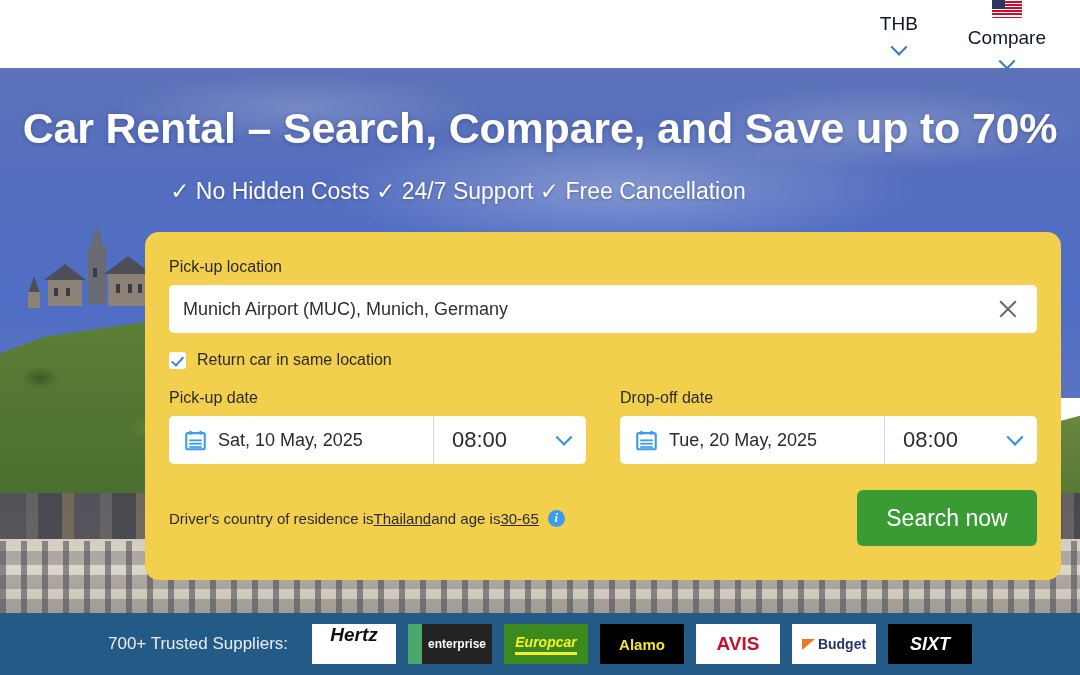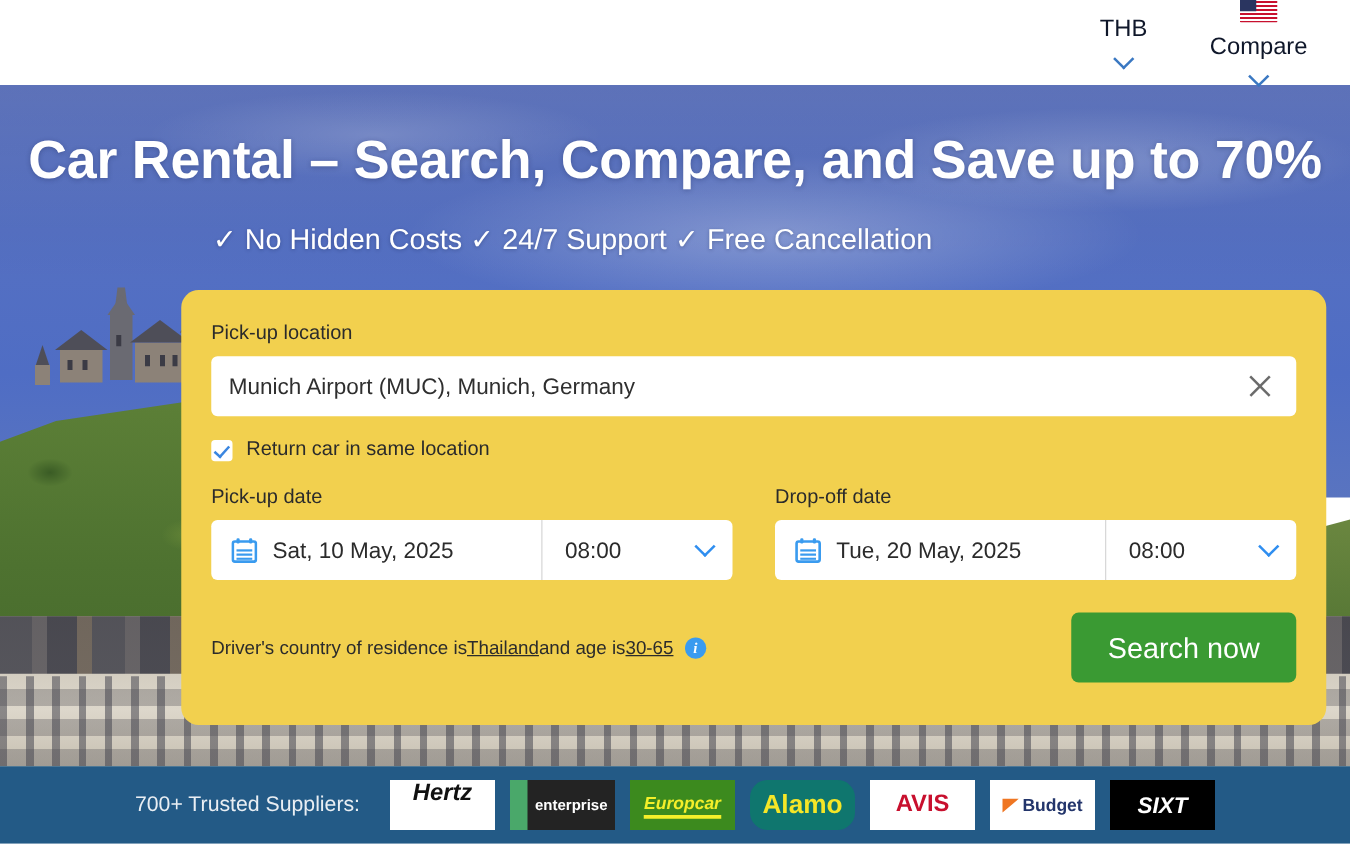--- a/index.html
+++ b/index.html
@@ -289,21 +289,21 @@
   }
   .time-part {
     width: 153px;
     display: flex;
     align-items: center;
     justify-content: space-between;
     padding: 0 16px 0 18px;
     border-left: 1px solid #d8d8d8;
     cursor: pointer;
   }
-  .time-text { font-size: 18px; color: #2b2b2b; }
+  .time-text { font-size: 22px; color: #2b2b2b; }
   .chev-blue {
     display: inline-block;
     width: 12px; height: 12px;
     border-right: 2.4px solid #2f8ef0;
     border-bottom: 2.4px solid #2f8ef0;
     transform: rotate(45deg) translate(-2px,-2px);
   }
 
   .bottom-row {
     display: flex;
@@ -408,24 +408,23 @@
     color: #f4ef2a;
     font-style: italic;
     font-size: 14px;
     flex-direction: column;
     gap: 2px;
   }
   .logo-europcar .bar {
     width: 62px; height: 3px; background: #f4ef2a;
   }
   .logo-alamo {
-    background: #0f766e;
+    background: #000000;
     color: #f5e627;
-    font-size: 21px;
-    border-radius: 14px;
+    font-size: 15px;
   }
   .logo-avis {
     background: #ffffff;
     color: #c8102e;
     font-size: 19px;
   }
   .logo-budget {
     background: #ffffff;
     color: #23356b;
     font-size: 14px;

